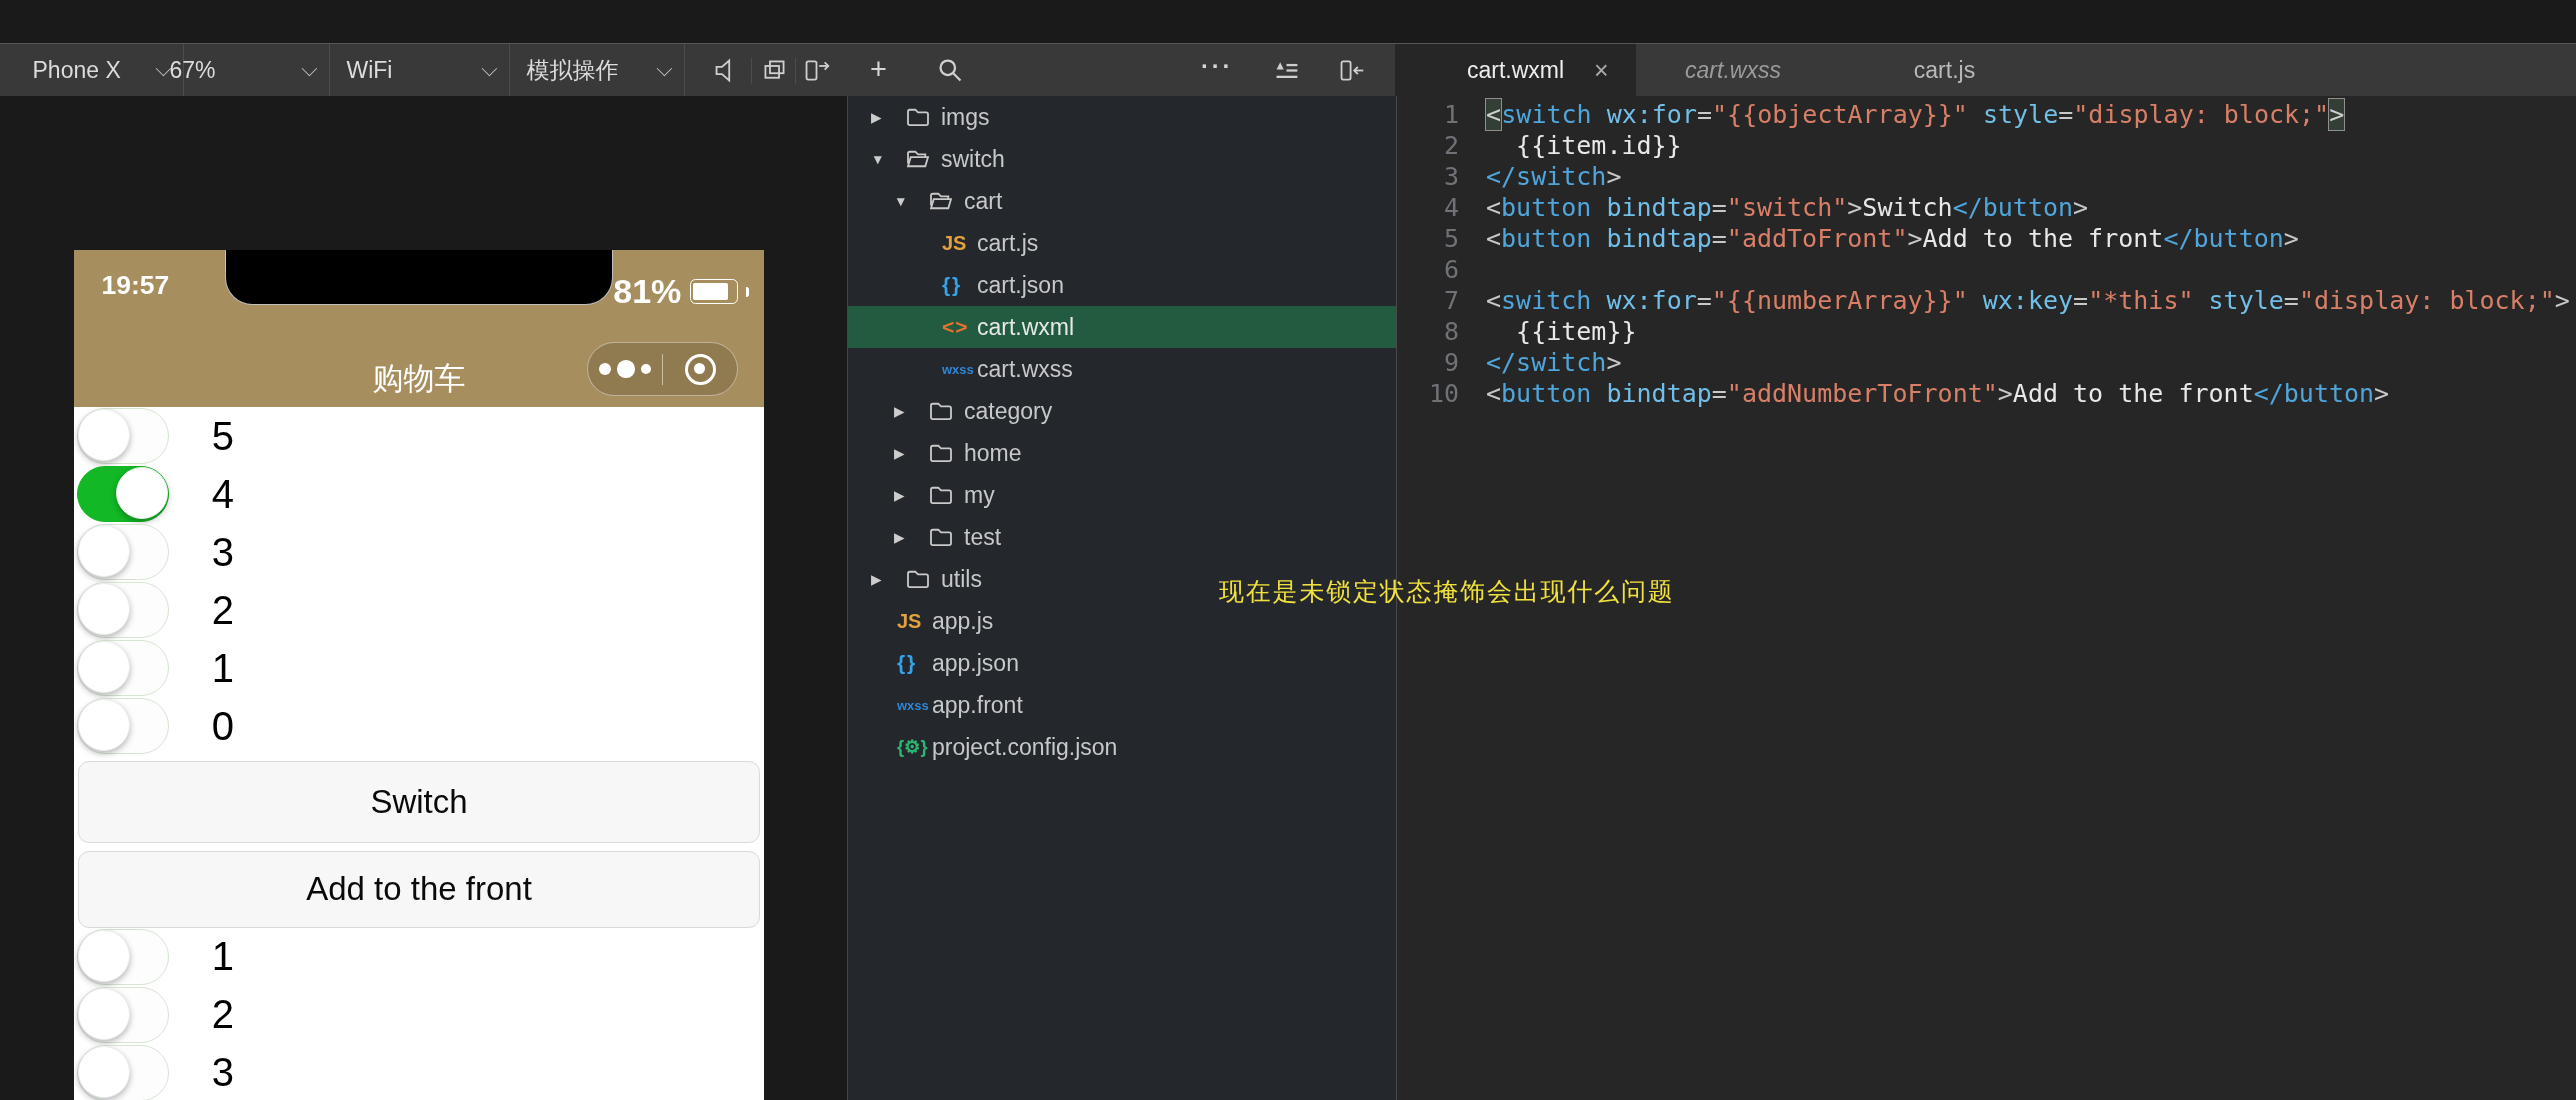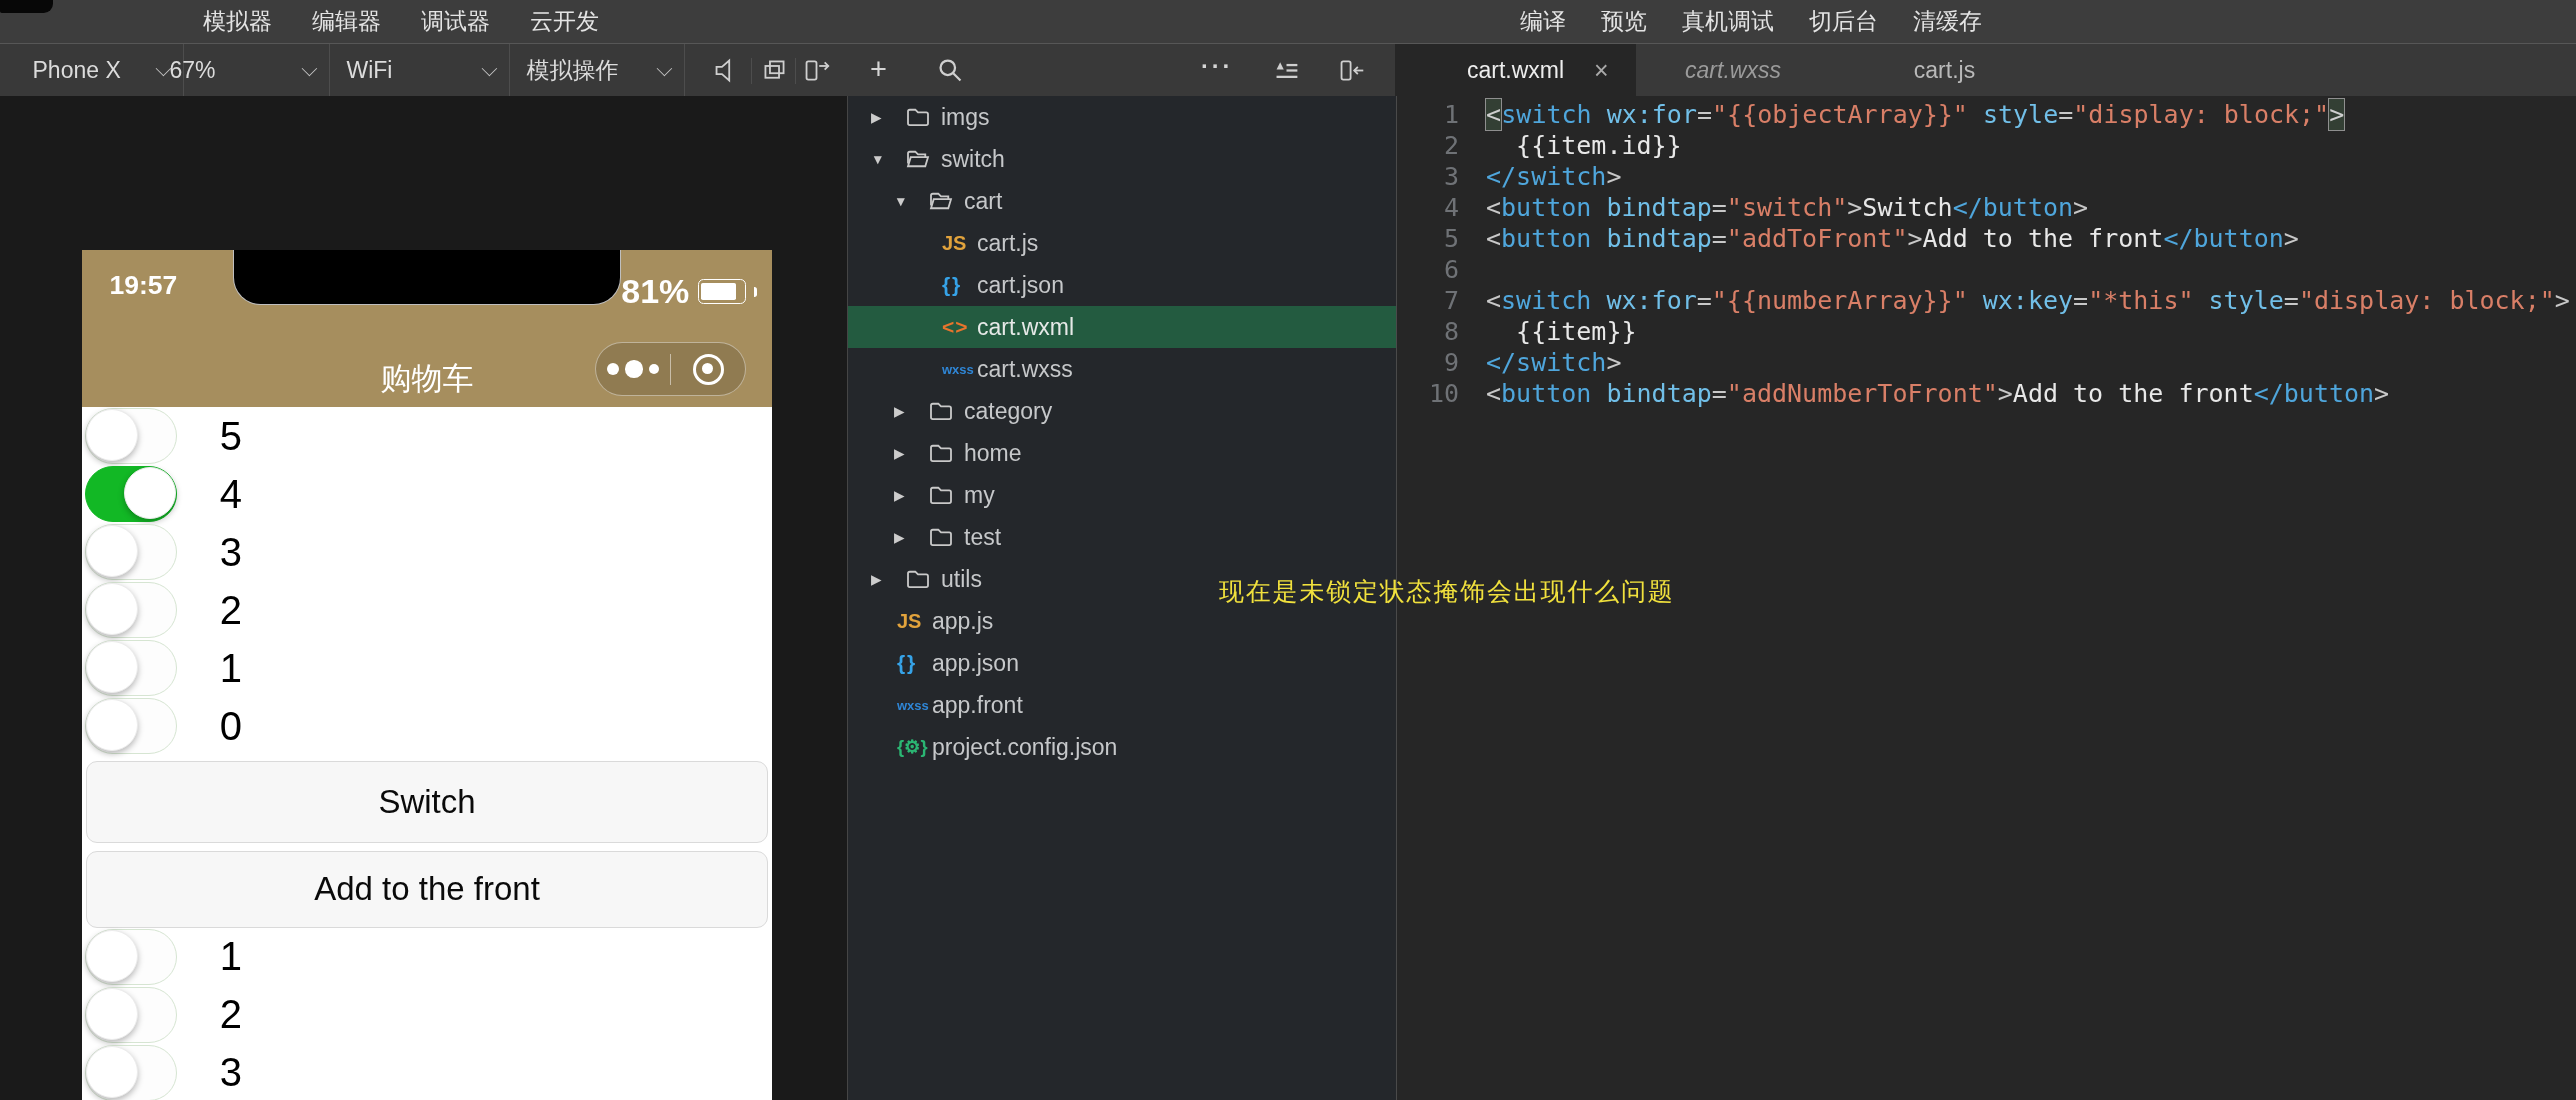--- a/index.html
+++ b/index.html
@@ -25,21 +25,21 @@
 
   
   .tabstrip{position:absolute;left:1395px;top:44px;height:52px;display:flex;}
   .tab{height:52px;display:flex;align-items:center;justify-content:center;font-size:23px;color:#9b9b9b;position:relative;}
   .tab.active{background:#262626;color:#ededed;width:241px;}
   .tab.active .tab-close{position:absolute;right:27.5px;color:#a9a9a9;font-size:25px;}
   .tab.t2{width:194px;font-style:italic;}
   .tab.t3{width:229px;color:#b9b9b9;}
 
   
-  .sim-panel{position:absolute;left:16px;top:96px;width:847px;height:840px;background:#1a1a1a;}
+  .sim-panel{position:absolute;left:8px;top:96px;width:847px;height:840px;background:#1a1a1a;}
   .tree-panel{position:absolute;left:847px;top:96px;width:549px;height:1004px;background:#24272b;border-left:0.9px solid #454545;box-sizing:border-box;}
   .editor-panel{position:absolute;left:1396px;top:96px;width:1180px;height:1004px;background:#262626;border-left:0.9px solid #4a4a4a;box-sizing:border-box;}
 
   
   .tree-row{height:42px;display:flex;align-items:center;box-sizing:border-box;cursor:default;}
   .tree-row.selected{background:#235b40;}
   .tree-arrow{width:35px;font-size:13.7px;color:#cccccc;flex:0 0 35px;}
   .tree-ficon{width:35px;flex:0 0 35px;display:flex;align-items:center;}
   .tree-label{color:#c6c8ca;font-size:23px;white-space:nowrap;}
   .tree-row.selected .tree-label{color:#e6e9e7;}
@@ -93,36 +93,20 @@
   .btn1{margin-top:5.5px;height:82px;}
   .btn2{margin-top:8.2px;height:77px;}
 
   svg{display:block;}
 </style>
 </head>
 <body>
 
 <div id="app">
 
-  <div class="menubar">
-    <div class="corner-blob"></div>
-    <div class="menu-group menu-left" id="menu-left">
-        <span class="menu-item">模拟器</span>
-        <span class="menu-item">编辑器</span>
-        <span class="menu-item">调试器</span>
-        <span class="menu-item">云开发</span>
-      </div>
-    <div class="menu-group menu-right" id="menu-right">
-        <span class="menu-item">编译</span>
-        <span class="menu-item">预览</span>
-        <span class="menu-item">真机调试</span>
-        <span class="menu-item">切后台</span>
-        <span class="menu-item">清缓存</span>
-      </div>
-  </div>
 
   <div class="toolbar">
     <div class="tb-sec" style="left:16px;width:168px;">
       <span>Phone X</span>
       <span class="chev"></span>
     </div>
     <div class="tb-sec" style="left:153px;width:177px;">
       <span>67%</span>
       <span class="chev"></span>
     </div>

